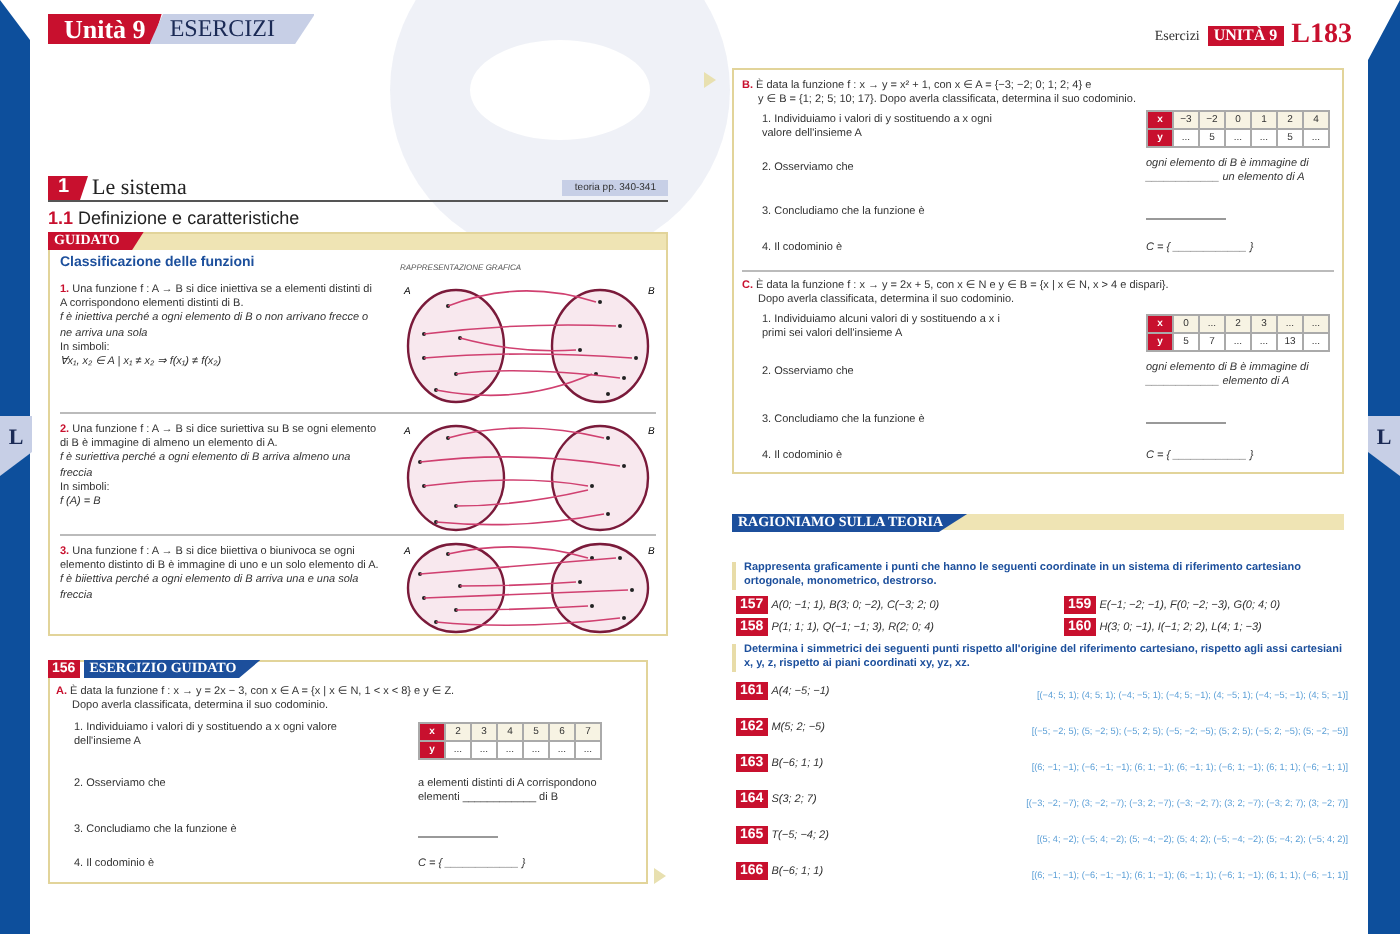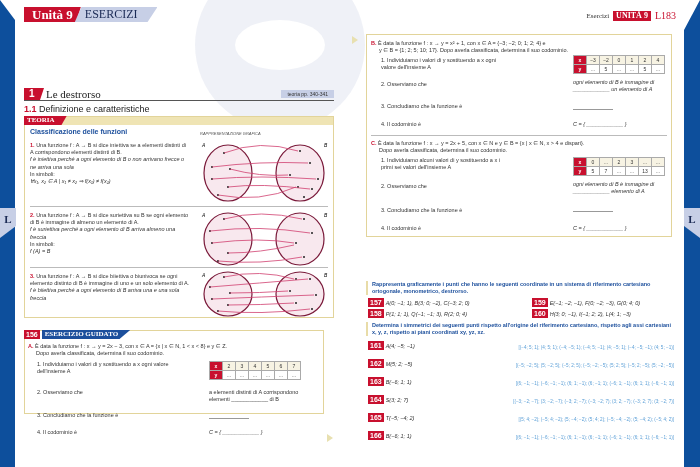--- a/index.html
+++ b/index.html
@@ -42,21 +42,21 @@
   table.xy{border-collapse:collapse;font-size:5px}
   table.xy td{border:1px solid #aaa;width:13px;height:9px;text-align:center;background:#f7f3e3}
   table.xy td.h{background:#c8102e;color:#fff;font-weight:bold}
   table.xy tr.yrow td{background:#fff}
   table.xy tr.yrow td.h{background:#c8102e}
 
   .ans{position:absolute;font-size:5px;color:#5a9ed6;white-space:nowrap}
   .pg-right-head{position:absolute;right:0;top:10px;display:flex;align-items:center;gap:4px}
   .pg-right-head .es{font-family:"Liberation Serif",serif;font-size:7px;color:#333}
   .pg-right-head .ul{background:#c8102e;color:#fff;font-family:"Liberation Serif",serif;font-weight:bold;font-size:8px;padding:0 3px;line-height:10px}
-  .pg-right-head .pn{font-family:"Liberation Serif",serif;font-weight:normal;font-size:10px;color:#c8102e}
+  .pg-right-head .pn{font-family:"Liberation Serif",serif;font-weight:bold;font-size:14px;color:#c8102e}
   .tri{position:absolute;width:0;height:0;border-top:4px solid transparent;border-bottom:4px solid transparent;border-left:6px solid #e8e0b0}
 </style>
 </head>
 <body>
 
 <div class="spread">
   <div class="left-band">
       <div class="notch"></div>
     </div>
   <div class="tab-L left">L</div>
@@ -67,31 +67,31 @@
   <div class="page-left">
     <div class="unit-header">
       <div class="unit-label">Unità 9</div>
       <div class="unit-es">ESERCIZI</div>
     </div>
     <div class="page-title">
     </div>
 
     <div class="sec-head">
       <span class="sec-num">1</span>
-      <span class="sec-title">Le destrorso</span>
+      <span class="sec-title">Le sistema</span>
       <span class="teoria">teoria pp. 340-341</span>
     </div>
     <div class="subsec">
       <b>1.1</b>
       <span>Definizione e caratteristiche</span>
     </div>
 
     <div class="box" style="left:0;top:116px;width:310px;height:202px;">
       <div class="box-bar"></div>
-      <span class="tag">TEORIA</span>
+      <span class="tag">GUIDATO</span>
       <div class="blue-t" style="position:absolute;left:5px;top:11px;font-size:7px;">Classificazione delle funzioni</div>
       <div style="position:absolute;left:175px;top:14px;font-size:4px;font-style:italic;color:#555;">RAPPRESENTAZIONE GRAFICA</div>
 
       <div style="position:absolute;left:5px;top:25px;width:160px;" class="small">
         <span class="red-t">1.</span>
         <span>Una funzione f : A → B si dice iniettiva se a elementi distinti di A corrispondono elementi distinti di B.</span><br>
         <i>f è iniettiva perché a ogni elemento di B o non arrivano frecce o ne arriva una sola</i><br>
         <span>In simboli:</span><br>
         <i>∀x₁, x₂ ∈ A | x₁ ≠ x₂ ⇒ f(x₁) ≠ f(x₂)</i>
       </div>
@@ -186,21 +186,21 @@
             <path d="M24 8 Q60 0 94 10"></path>
             <path d="M10 18 Q60 14 108 10"></path>
             <path d="M30 24 Q60 24 88 22"></path>
             <path d="M12 30 Q60 28 114 26"></path>
             <path d="M28 36 Q60 36 94 34"></path>
             <path d="M18 42 Q60 46 110 40"></path>
           </g>
       </svg>
     </div>
 
-    <div class="box" style="left:0;top:330px;width:300px;height:84px;">
+    <div class="box" style="left:0;top:330px;width:300px;height:112px;">
       <div style="position:absolute;left:-1px;top:-1px;display:flex;align-items:center;">
         <span class="ex-num">156</span>
         <span class="tag blue" style="position:static;">ESERCIZIO GUIDATO</span>
       </div>
       <div class="small" style="position:absolute;left:3px;top:12px;width:290px;">
         <span class="red-t">A.</span>
         <span>È data la funzione f : x → y = 2x − 3, con x ∈ A = {x | x ∈ N, 1 &lt; x &lt; 8} e y ∈ Z.</span><br>
         <span style="padding-left:8px">Dopo averla classificata, determina il suo codominio.</span>
       </div>
       <div class="small" style="position:absolute;left:12px;top:30px;width:140px;">1. Individuiamo i valori di y sostituendo a x ogni valore dell'insieme A</div>
@@ -312,20 +312,23 @@
               <td>13</td>
               <td>...</td>
             </tr>
       </tbody>
         </table>
       <div class="small" style="position:absolute;left:206px;top:146px;width:95px;font-style:italic;">ogni elemento di B è immagine di ____________ elemento di A</div>
       <div style="position:absolute;left:206px;top:176px;width:40px;border-bottom:1px solid #999;"></div>
       <div class="small" style="position:absolute;left:206px;top:190px;font-style:italic;">C = { ____________ }</div>
     </div>
 
+    <div style="position:absolute;left:0;top:257px;width:306px;height:8px;background:#efe4b4;">
+      <span class="tag blue" style="top:0;left:0;">RAGIONIAMO SULLA TEORIA</span>
+    </div>
     <div class="blue-t" style="position:absolute;left:0;top:281px;width:306px;font-size:5.5px;line-height:7px;border-left:2px solid #e8dca8;padding-left:4px;">Rappresenta graficamente i punti che hanno le seguenti coordinate in un sistema di riferimento cartesiano ortogonale, monometrico, destrorso.</div>
 
     <div class="small" style="position:absolute;left:2px;top:298px;"><span class="ex-num">157</span><i>A(0; −1; 1), B(3; 0; −2), C(−3; 2; 0)</i></div>
     <div class="small" style="position:absolute;left:166px;top:298px;"><span class="ex-num">159</span><i>E(−1; −2; −1), F(0; −2; −3), G(0; 4; 0)</i></div>
     <div class="small" style="position:absolute;left:2px;top:309px;"><span class="ex-num">158</span><i>P(1; 1; 1), Q(−1; −1; 3), R(2; 0; 4)</i></div>
     <div class="small" style="position:absolute;left:166px;top:309px;"><span class="ex-num">160</span><i>H(3; 0; −1), I(−1; 2; 2), L(4; 1; −3)</i></div>
 
     <div class="blue-t" style="position:absolute;left:0;top:322px;width:306px;font-size:5.5px;line-height:7px;border-left:2px solid #e8dca8;padding-left:4px;">Determina i simmetrici dei seguenti punti rispetto all'origine del riferimento cartesiano, rispetto agli assi cartesiani x, y, z, rispetto ai piani coordinati xy, yz, xz.</div>
 
     <div id="symlist">

